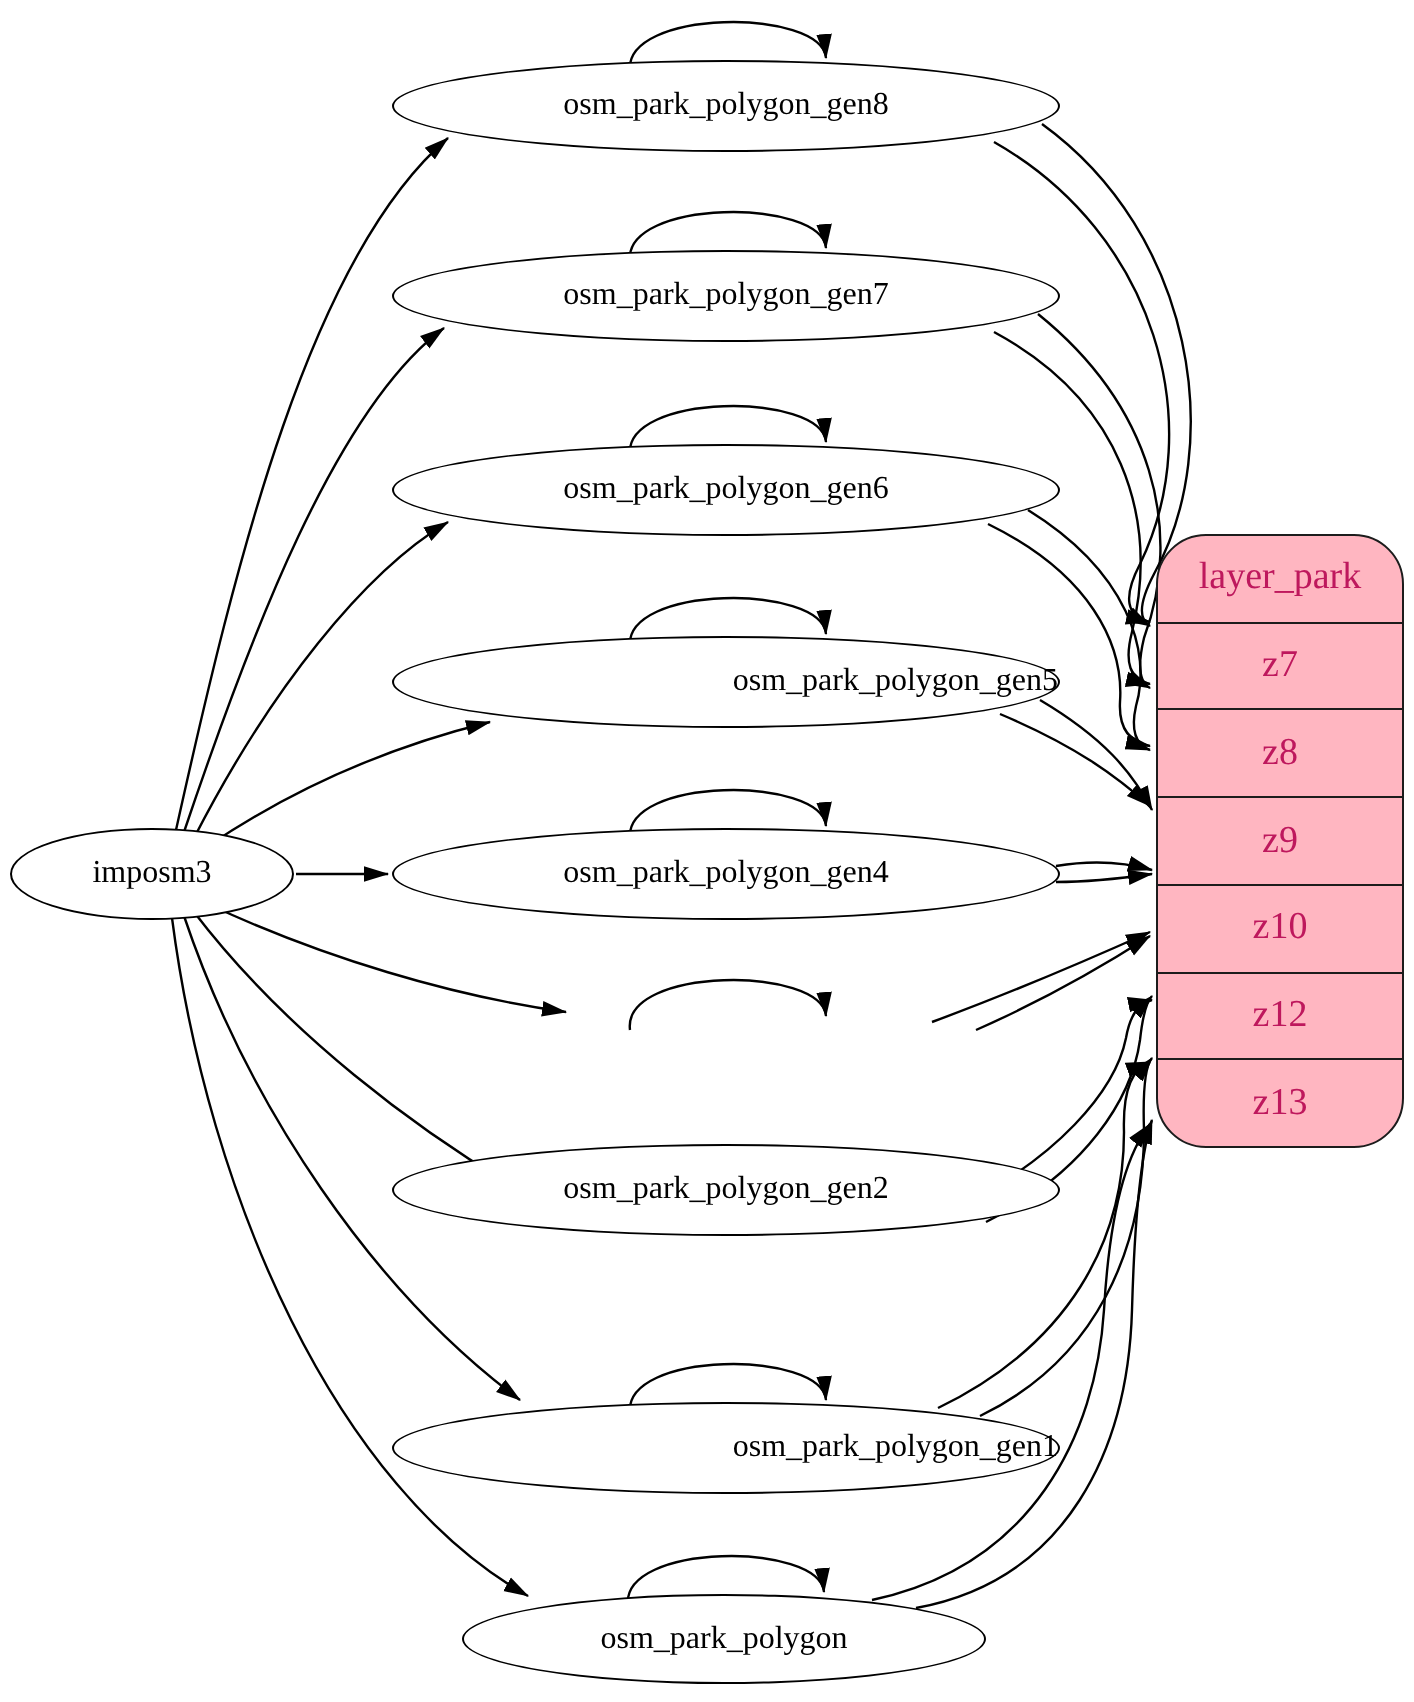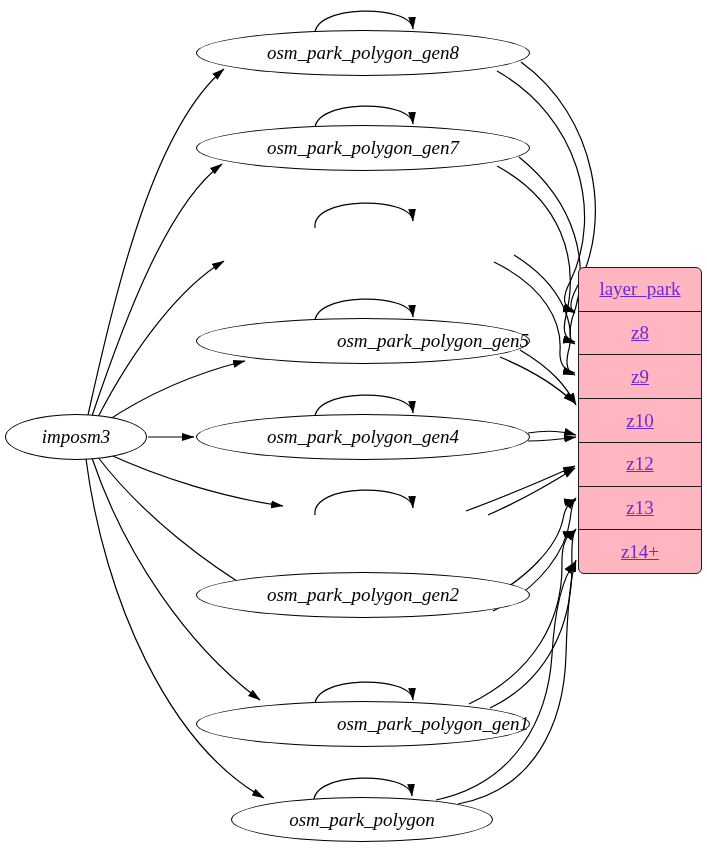--- a/index.html
+++ b/index.html
@@ -11,34 +11,33 @@
     overflow:hidden;
   }
   #edge-layer{position:absolute;left:0;top:0;width:707px;height:851px;}
   .edge{fill:none;stroke:#000000;stroke-width:1.2px;}
   .node{
     position:absolute;
     display:flex;align-items:center;justify-content:center;
     background:#ffffff;
     border:1.2px solid #000000;
     border-radius:50%;
-    font-size:19px;color:#000000;
+    font-size:16px;color:#000000;
     box-sizing:border-box;
     white-space:nowrap;
-    font-style:italic;
   }
   .gen-node{left:196px;width:334px;height:46px;}
   #layer-table{
     position:absolute;left:578px;top:267px;width:124px;height:307px;
     box-sizing:border-box;
     background:#ffb6c1;
     border:1.5px solid #1c1c1c;
-    border-radius:6px;
+    border-radius:25px;
     display:flex;flex-direction:column;
-    font-size:19px;color:#6d28d9;text-decoration:underline;
+    font-size:19px;color:#be185d;
   }
   .trow{
     flex:1;
     display:flex;align-items:center;justify-content:center;
     white-space:nowrap;
   }
   .trow + .trow{border-top:1.4px solid #1c1c1c;}
 </style>
 </head>
 <body>
@@ -101,39 +100,42 @@
   <div class="node" style="left:5px;top:414px;width:142px;height:46px;text-align:center;">
     <span>imposm3</span>
   </div>
 
   <div class="node gen-node" style="top:30px;">
     <span>osm_park_polygon_gen8</span>
   </div>
   <div class="node gen-node" style="top:125px;">
     <span>osm_park_polygon_gen7</span>
   </div>
+  <div class="node gen-node" style="top:222px;">
+    <span>osm_park_polygon_gen6</span>
+  </div>
   <div class="node gen-node" style="top:318px;justify-content:flex-end;">
     <span>osm_park_polygon_gen5</span>
   </div>
   <div class="node gen-node" style="top:414px;">
     <span>osm_park_polygon_gen4</span>
   </div>
   <div class="node gen-node" style="top:572px;">
     <span>osm_park_polygon_gen2</span>
   </div>
   <div class="node gen-node" style="top:701px;justify-content:flex-end;">
     <span>osm_park_polygon_gen1</span>
   </div>
   <div class="node" style="left:231px;top:797px;width:262px;height:45px;">
     <span>osm_park_polygon</span>
   </div>
 
   <div id="layer-table">
     <div class="trow">layer_park</div>
+    <div class="trow">z7</div>
     <div class="trow">z8</div>
     <div class="trow">z9</div>
     <div class="trow">z10</div>
     <div class="trow">z12</div>
     <div class="trow">z13</div>
-    <div class="trow">z14+</div>
   </div>
 
 </div>
 
 </body></html>

